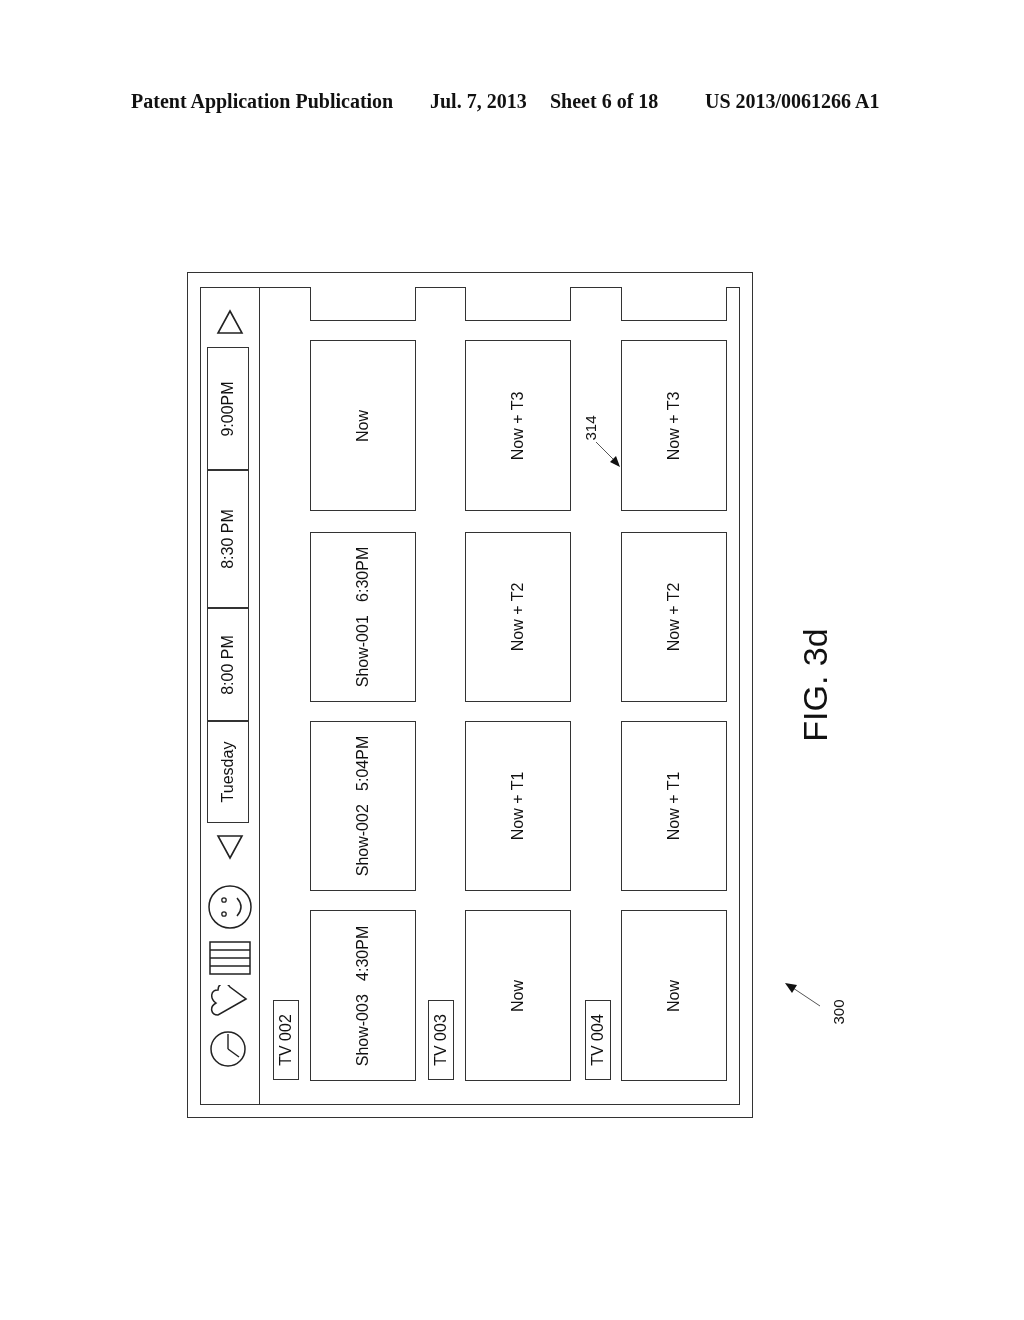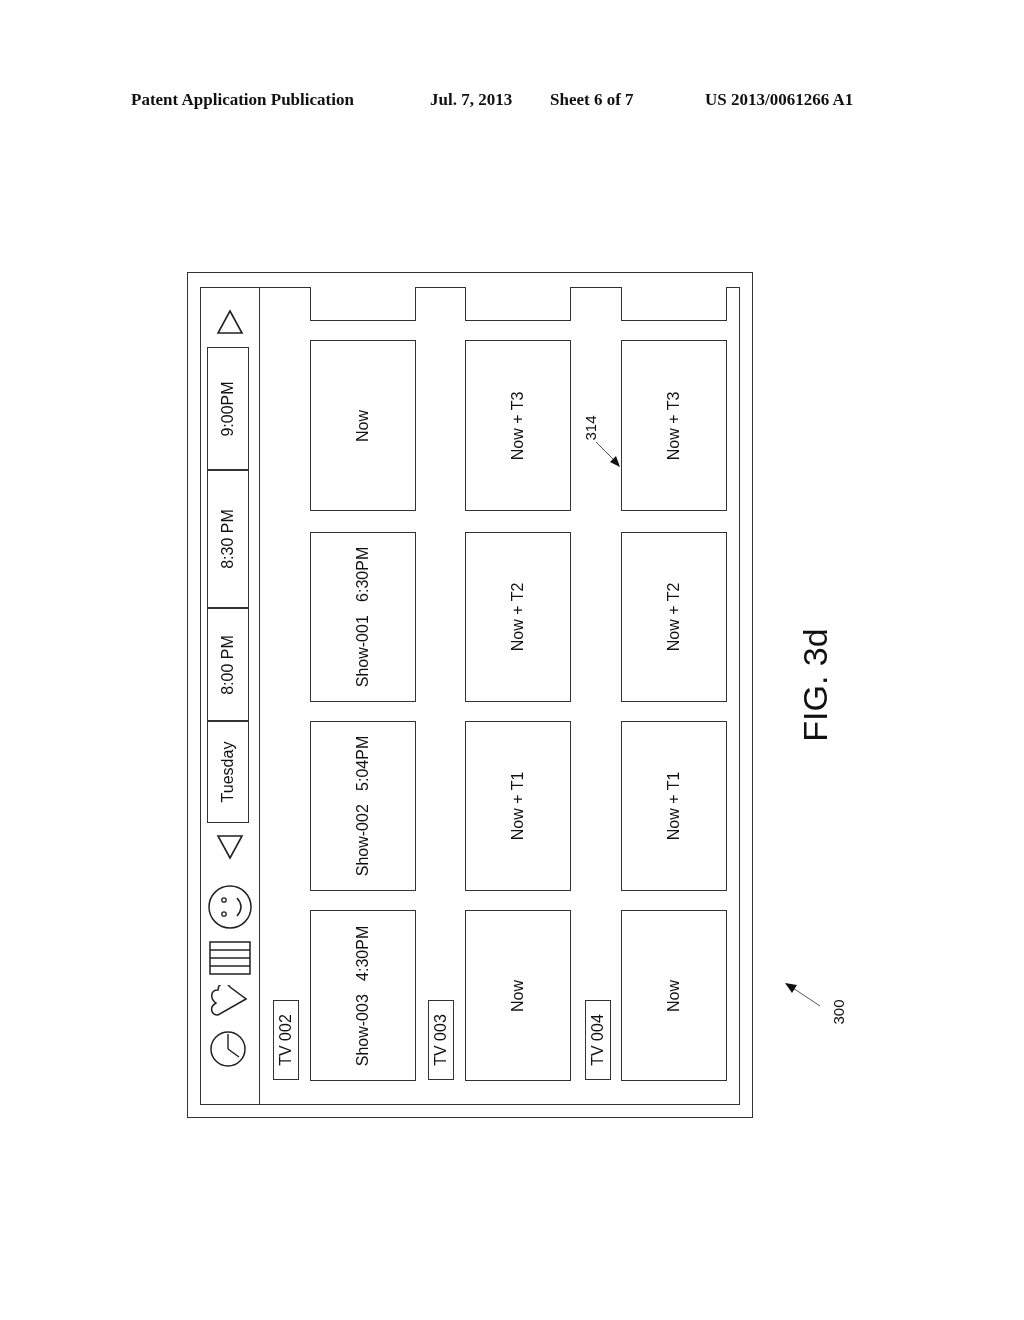--- a/index.html
+++ b/index.html
@@ -1,31 +1,31 @@
 <!DOCTYPE html>
 <html><head>
 <meta charset="utf-8">
 <style>
   html, body { margin:0; padding:0; background:#ffffff; }
   body { width:1024px; height:1320px; position:relative; overflow:hidden; font-family:"Liberation Sans", sans-serif; color:#111; }
-  .hdr { position:absolute; top:90px; font-family:"Liberation Serif", serif; font-weight:bold; font-size:17px; color:#111; white-space:nowrap; }
+  .hdr { position:absolute; top:90px; font-family:"Liberation Serif", serif; font-weight:bold; font-size:20px; color:#111; white-space:nowrap; }
   .abs { position:absolute; box-sizing:border-box; }
   .box { position:absolute; box-sizing:border-box; border:1.5px solid #333; background:#fff; }
   .rot { position:absolute; white-space:nowrap; transform-origin:center center; transform:translate(-50%,-50%) rotate(-90deg); font-size:16px; color:#111; }
   .timecell { position:absolute; box-sizing:border-box; border:1.5px solid #333; left:207px; width:42px; }
   .ico { position:absolute; }
   .figlabel { font-size:34px; }
   .ref { font-size:15px; }
 </style>
 </head>
 <body>
 
 <div class="hdr" style="left:131px;">Patent Application Publication</div>
 <div class="hdr" style="left:430px;">Jul. 7, 2013</div>
-<div class="hdr" style="left:550px;">Sheet 6 of 7</div>
+<div class="hdr" style="left:550px;">Sheet 6 of 18</div>
 <div class="hdr" style="left:705px;text-align:center;">US 2013/0061266 A1</div>
 
 <div class="abs" style="left:187px; top:272px; width:566px; height:846px; border:1.5px solid #333;"></div>
 
 <div class="abs" style="left:200px; top:287px; width:540px; height:818px; border:1.5px solid #333;"></div>
 
 <div class="abs" style="left:259px; top:287px; width:0; height:818px; border-left:1.5px solid #333;"></div>
 
 <svg class="ico" style="left:216px; top:309px;" width="28" height="26" viewBox="0 0 28 26">
   <polygon points="14,2 26,24 2,24" fill="none" stroke="#222" stroke-width="1.6"></polygon>

